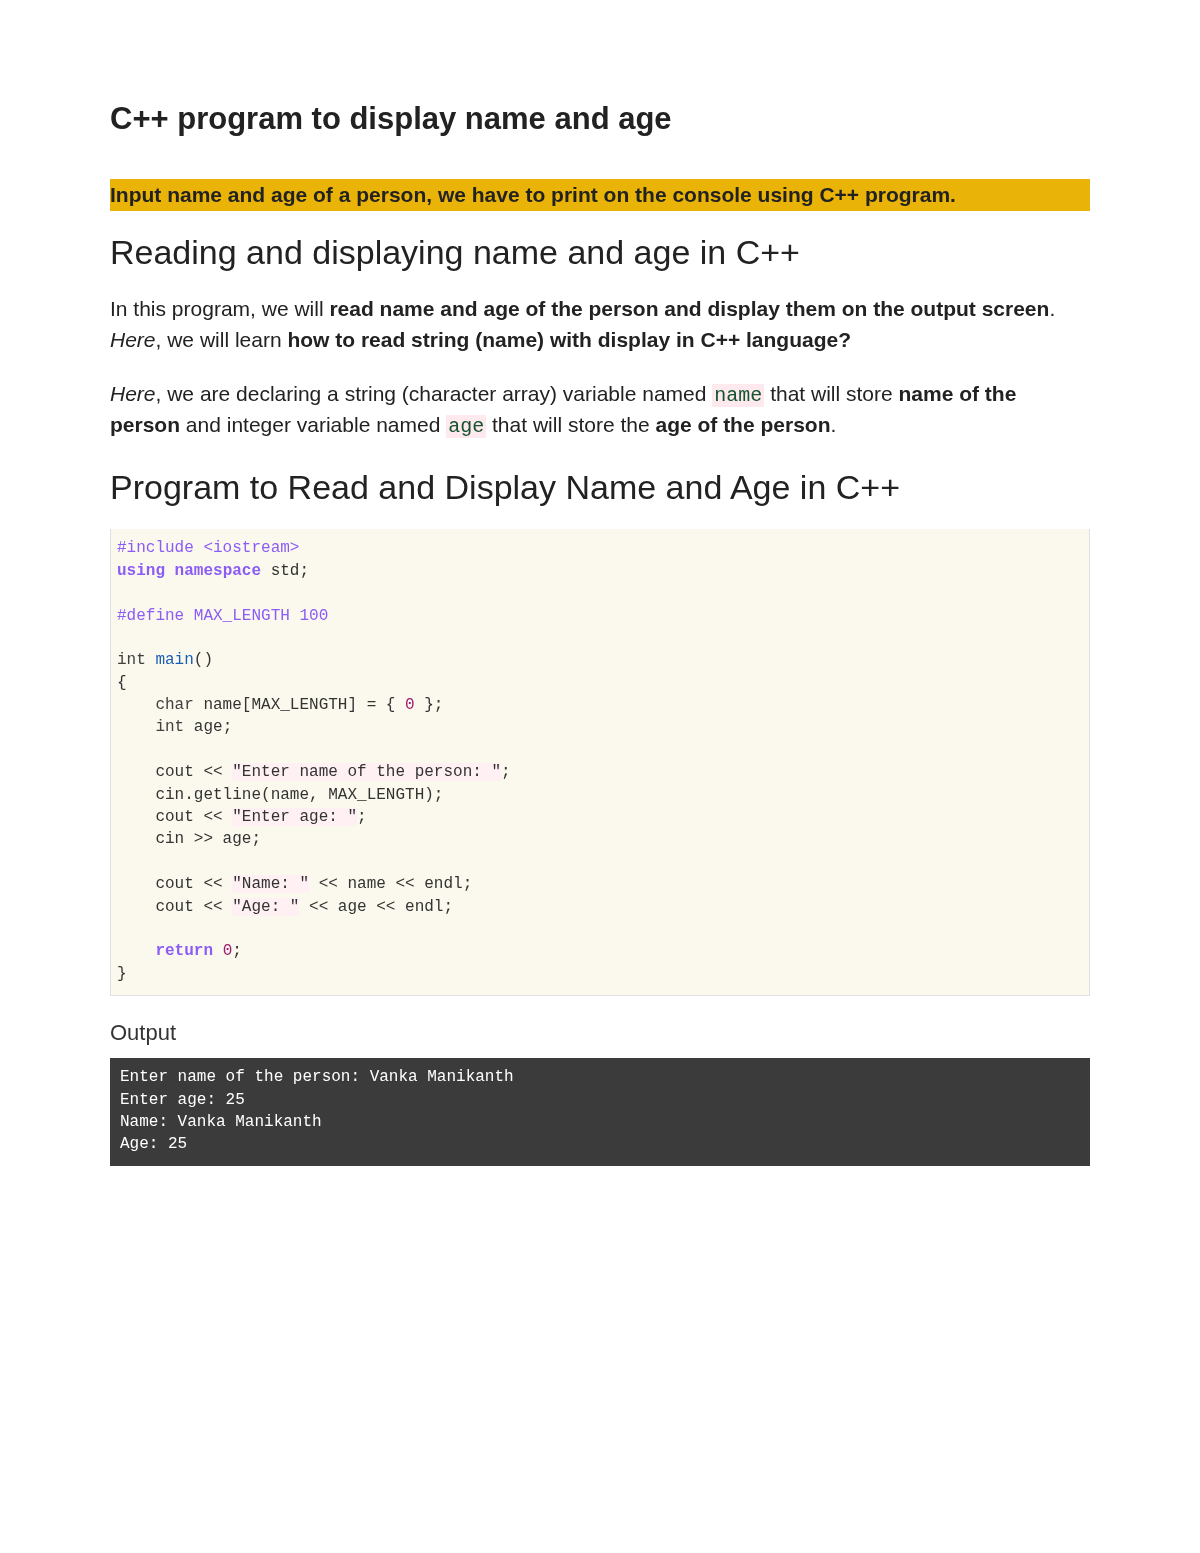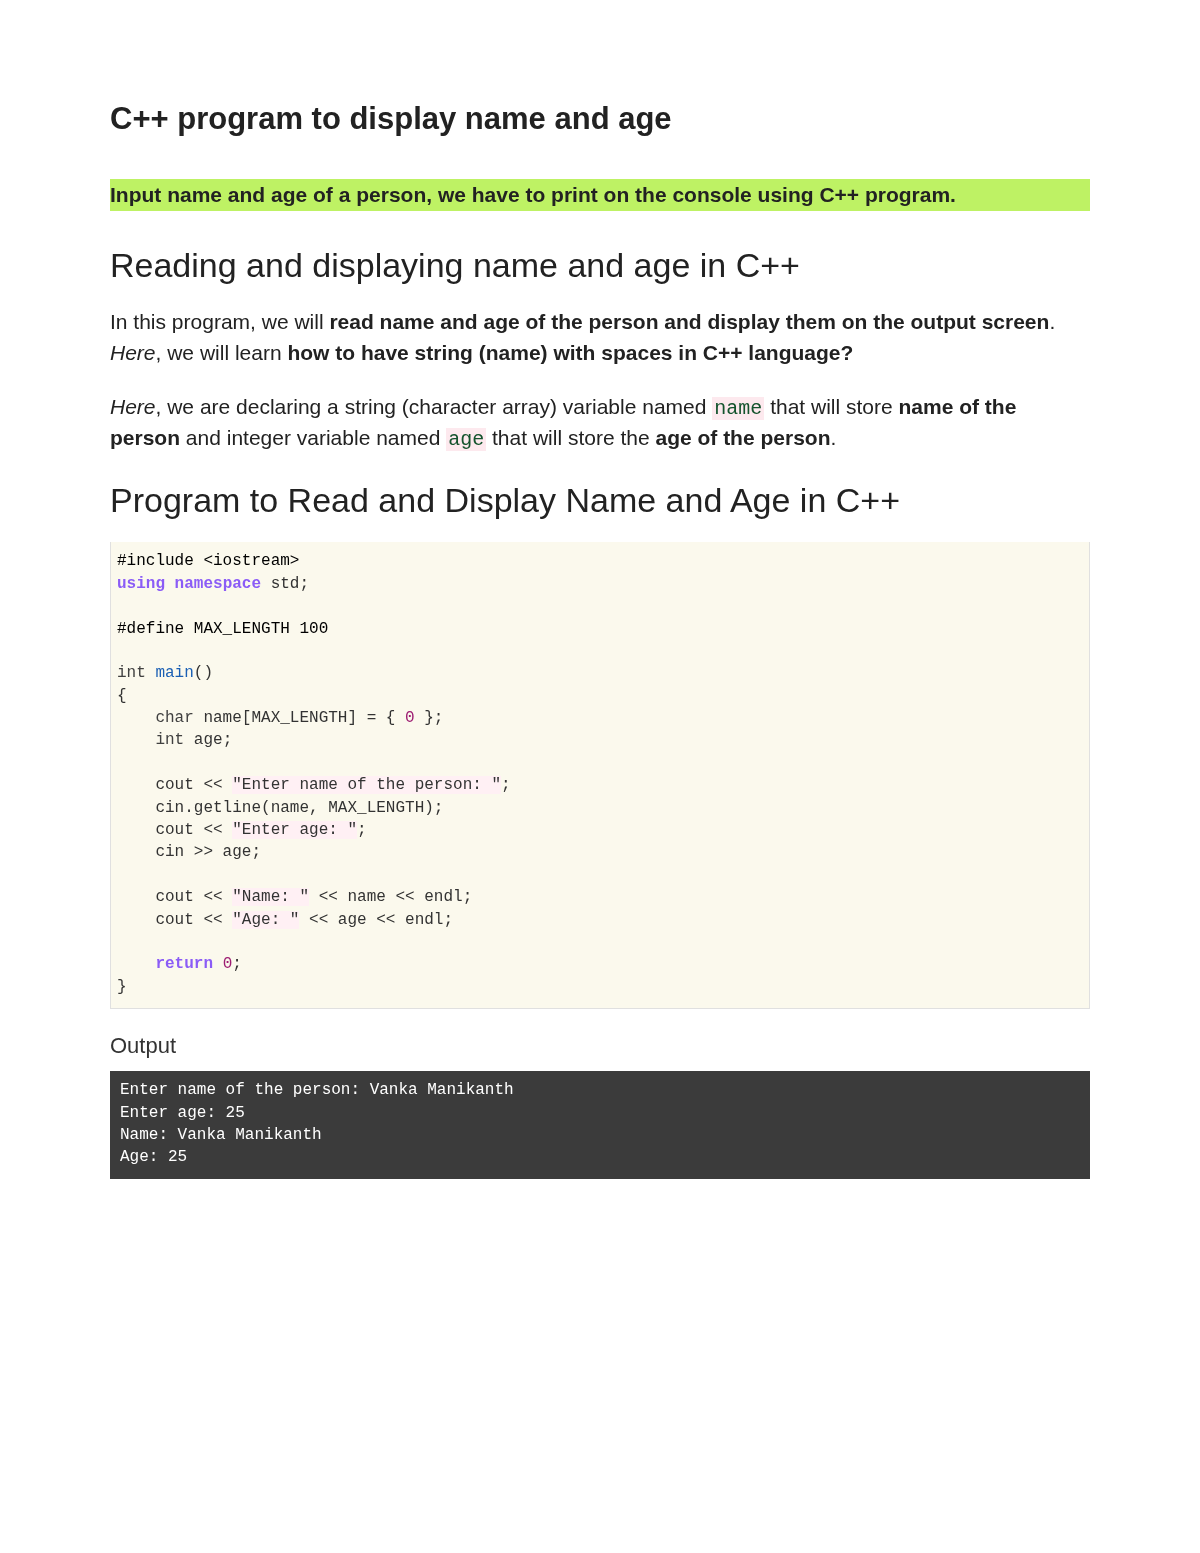--- a/index.html
+++ b/index.html
@@ -14,26 +14,26 @@
       width: 1200px;
       color: #222;
     }
     h1 {
       font-size: 31px;
       font-weight: 700;
       line-height: 1.25;
       margin-bottom: 40px;
     }
     .subtitle {
-      background: #bef264;
+      background: #eab308;
       font-size: 21px;
       font-weight: 700;
       line-height: 1.35;
       padding: 2px 0;
-      margin-bottom: 32px;
+      margin-bottom: 19px;
     }
     h2 {
       font-size: 34px;
       font-weight: 400;
       line-height: 1.3;
       margin-bottom: 20px;
     }
     .para {
       font-size: 21px;
       line-height: 1.45;
@@ -64,21 +64,21 @@
       font-size: 16px;
       line-height: 1.4;
       background: #fbf9ed;
       border: 1px solid #e0e0e0;
       border-top: none;
       padding: 8px 6px 10px 6px;
       white-space: pre;
       overflow-x: auto;
       color: #333;
     }
-    pre.code-block .pp { color: #000000; }
+    pre.code-block .pp { color: #8b5cf6; }
     pre.code-block .kw { color: #8b5cf6; font-weight: 700; }
     pre.code-block .ty { color: #404040; }
     pre.code-block .fn { color: #1a5fb4; }
     pre.code-block .sh { background: #fff0f4; }
     pre.code-block .num { color: #9d1d72; }
     .output-label {
       font-size: 22px;
       margin-top: 24px;
       margin-bottom: 12px;
       color: #333;
@@ -97,21 +97,21 @@
 </head>
 <body>
 
 <h1>C++ program to display name and age</h1>
 
 <div class="subtitle">Input name and age of a person, we have to print on the console using C++ program.</div>
 
 <h2>Reading and displaying name and age in C++</h2>
 
 <p class="para">
-  <span>In this program, we will </span><span class="b">read name and age of the person and display them on the output screen</span><span>. </span><span class="i">Here</span><span>, we will learn </span><span class="b">how to have string (name) with spaces in C++ language?</span>
+  <span>In this program, we will </span><span class="b">read name and age of the person and display them on the output screen</span><span>. </span><span class="i">Here</span><span>, we will learn </span><span class="b">how to read string (name) with display in C++ language?</span>
 </p>
 
 <p class="para">
   <span class="i">Here</span><span>, we are declaring a string (character array) variable named </span><code class="inline">name</code><span> that will store </span><span class="b">name of the person</span><span> and integer variable named </span><code class="inline">age</code><span> that will store the </span><span class="b">age of the person</span><span>.</span>
 </p>
 
 <h2 class="section2">Program to Read and Display Name and Age in C++</h2>
 
 <pre class="code-block"><span class="pp">#include &lt;iostream&gt;</span>
 <span class="kw">using</span><span class="kw"> namespace</span><span> std;</span>

